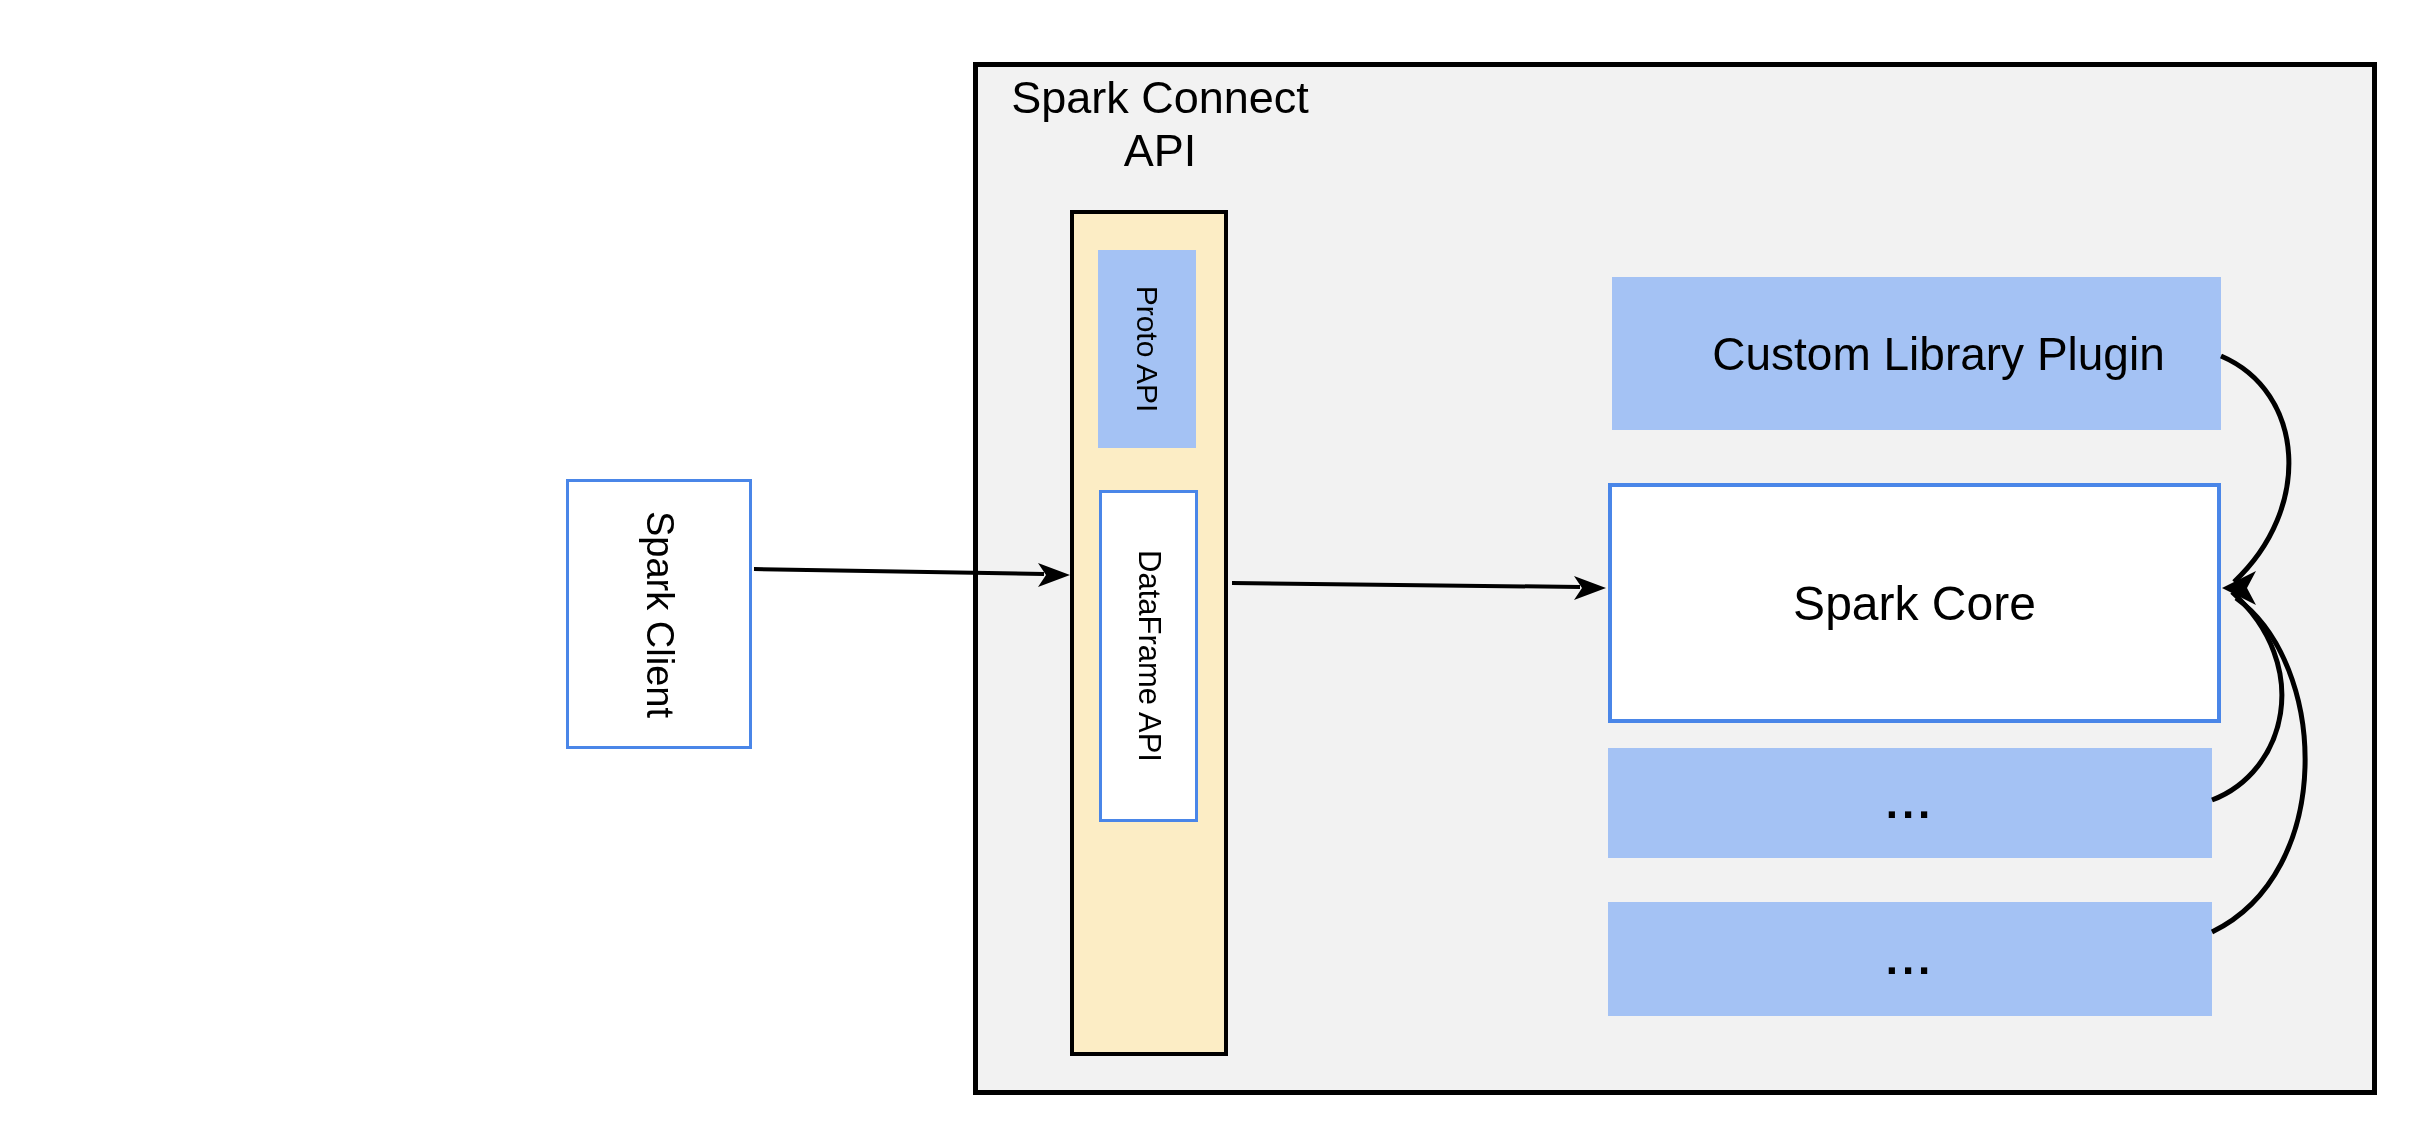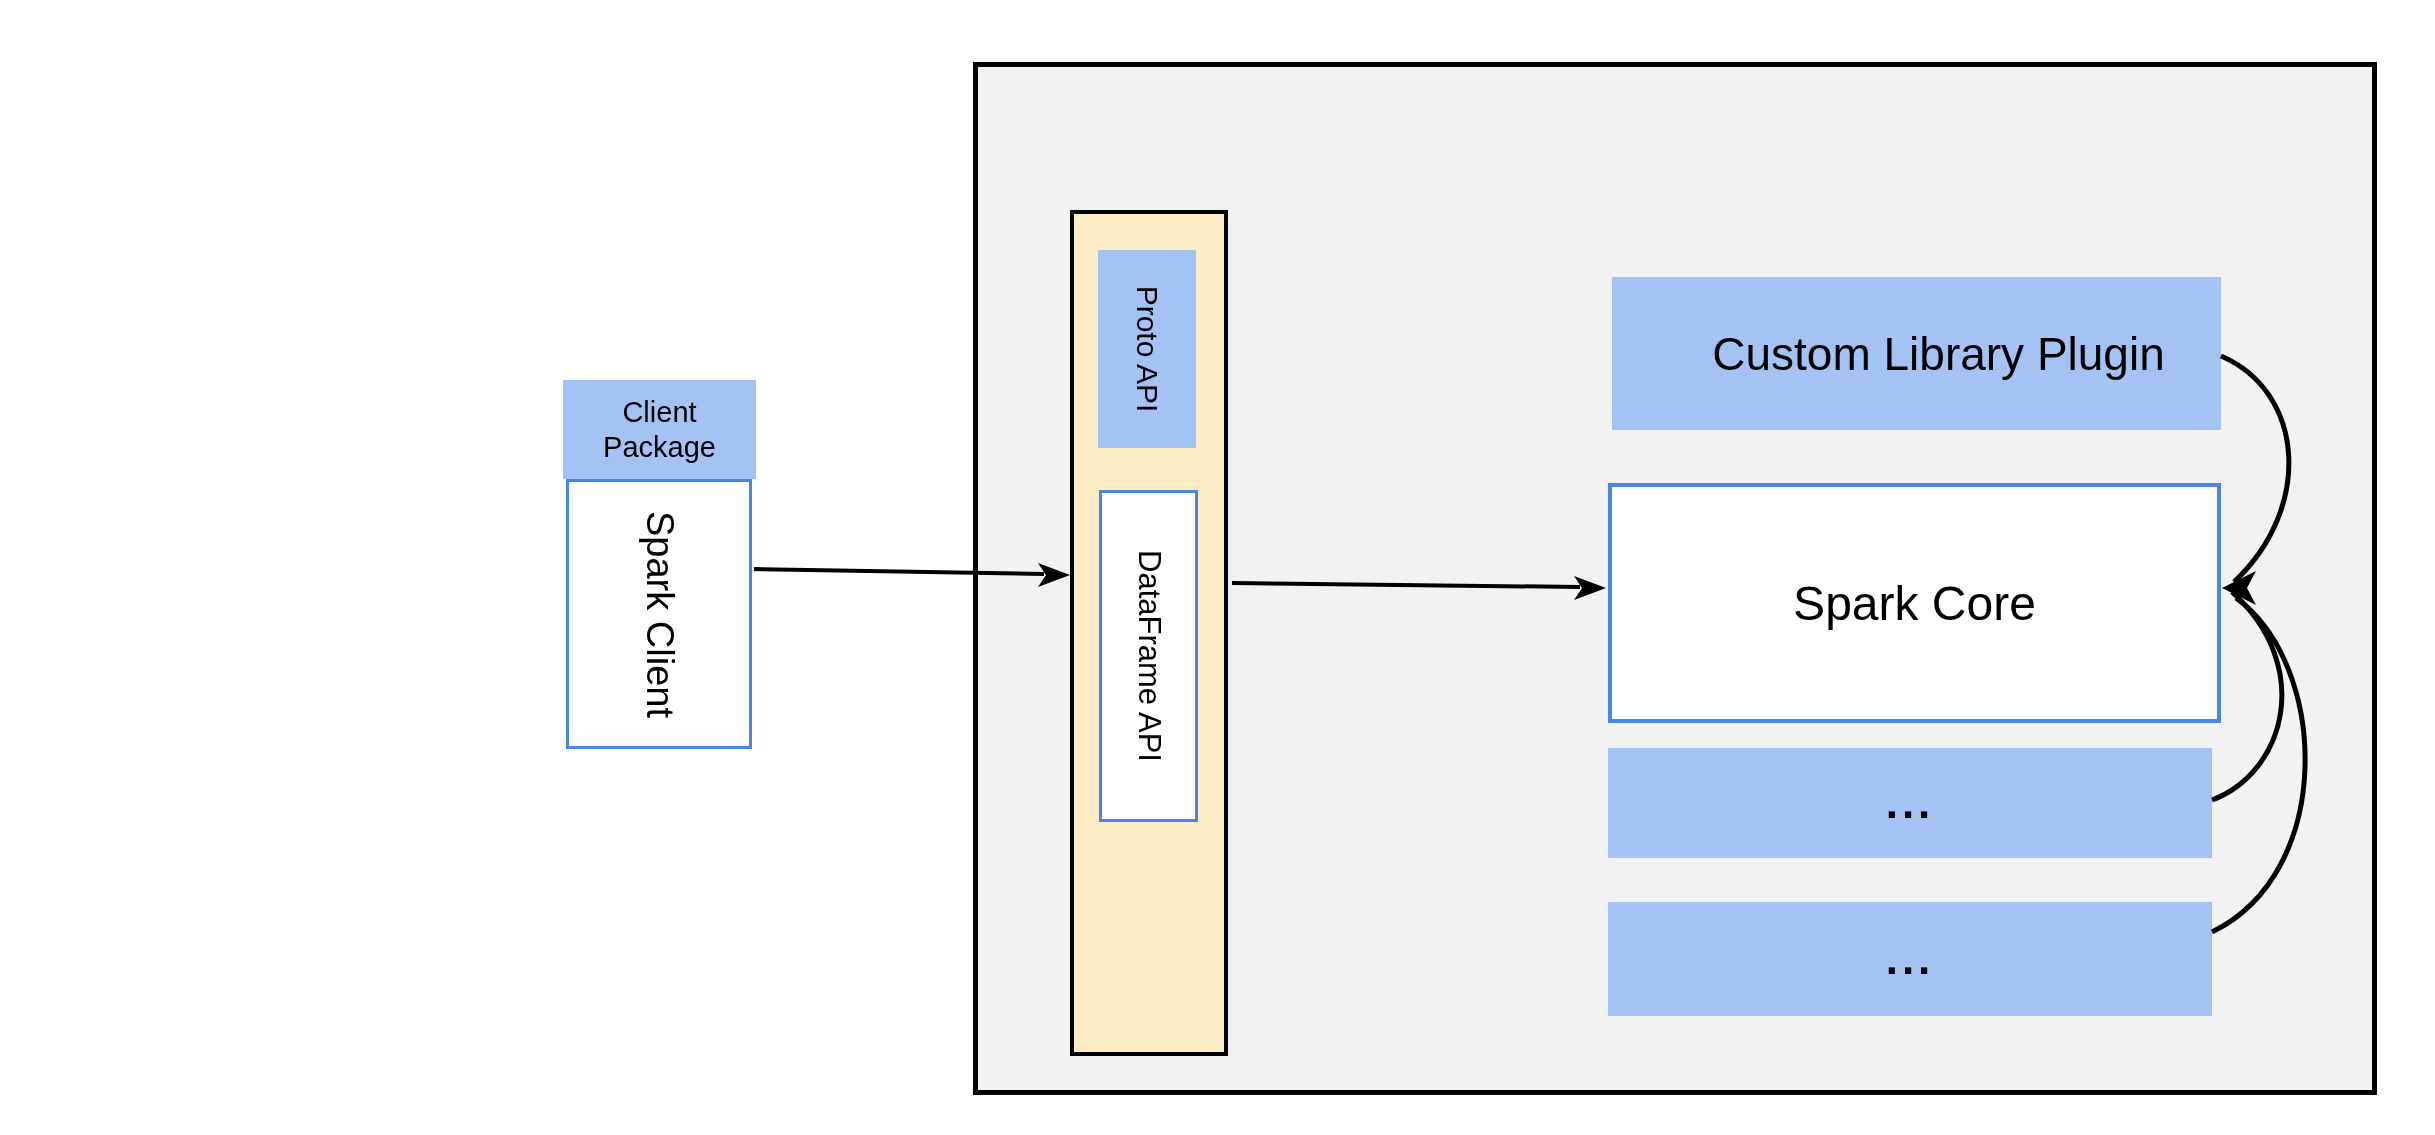--- a/index.html
+++ b/index.html
@@ -140,27 +140,25 @@
   .wires path { stroke: var(--line-color); fill: none; }
   .wires polygon { fill: var(--line-color); stroke: none; }
 </style>
 </head>
 <body>
 
 <div class="canvas">
 
   <div class="abs panel"></div>
 
-
-
-
-
-  <div class="abs pkg-box">
-    <span>Client Package</span>
-  </div>
+  <div class="abs connect-api-label">Spark Connect API</div>
+
+
+
+
 
   <div class="abs client-box">
     <span class="vtext vtext-client">Spark Client</span>
   </div>
 
   <div class="abs yellow-box"></div>
 
   <div class="abs proto-box">
     <span class="vtext vtext-proto">Proto API</span>
   </div>

